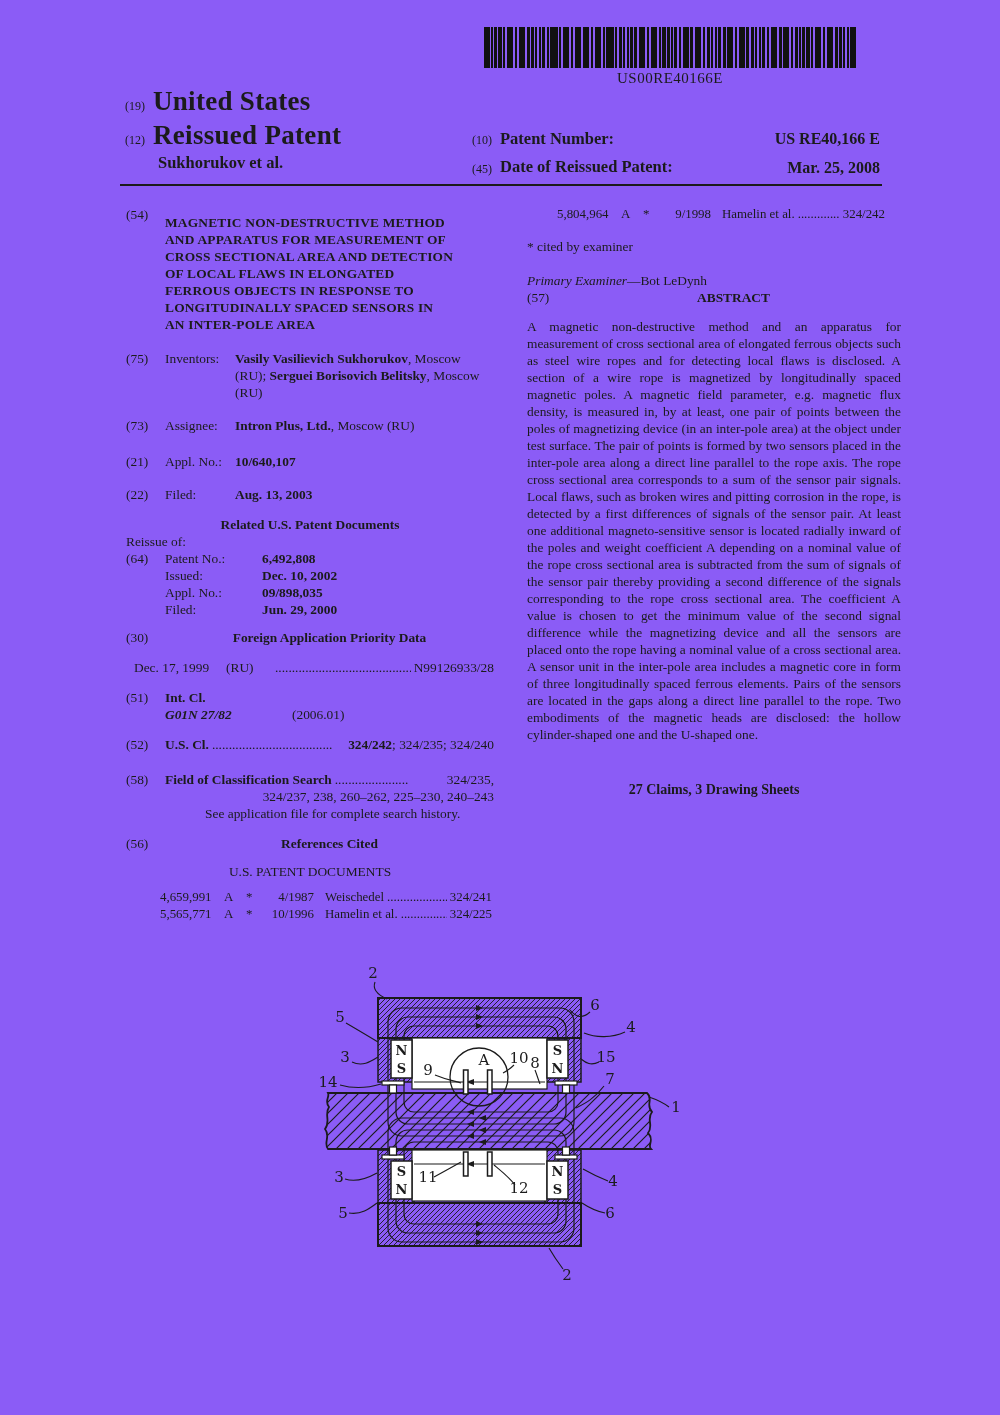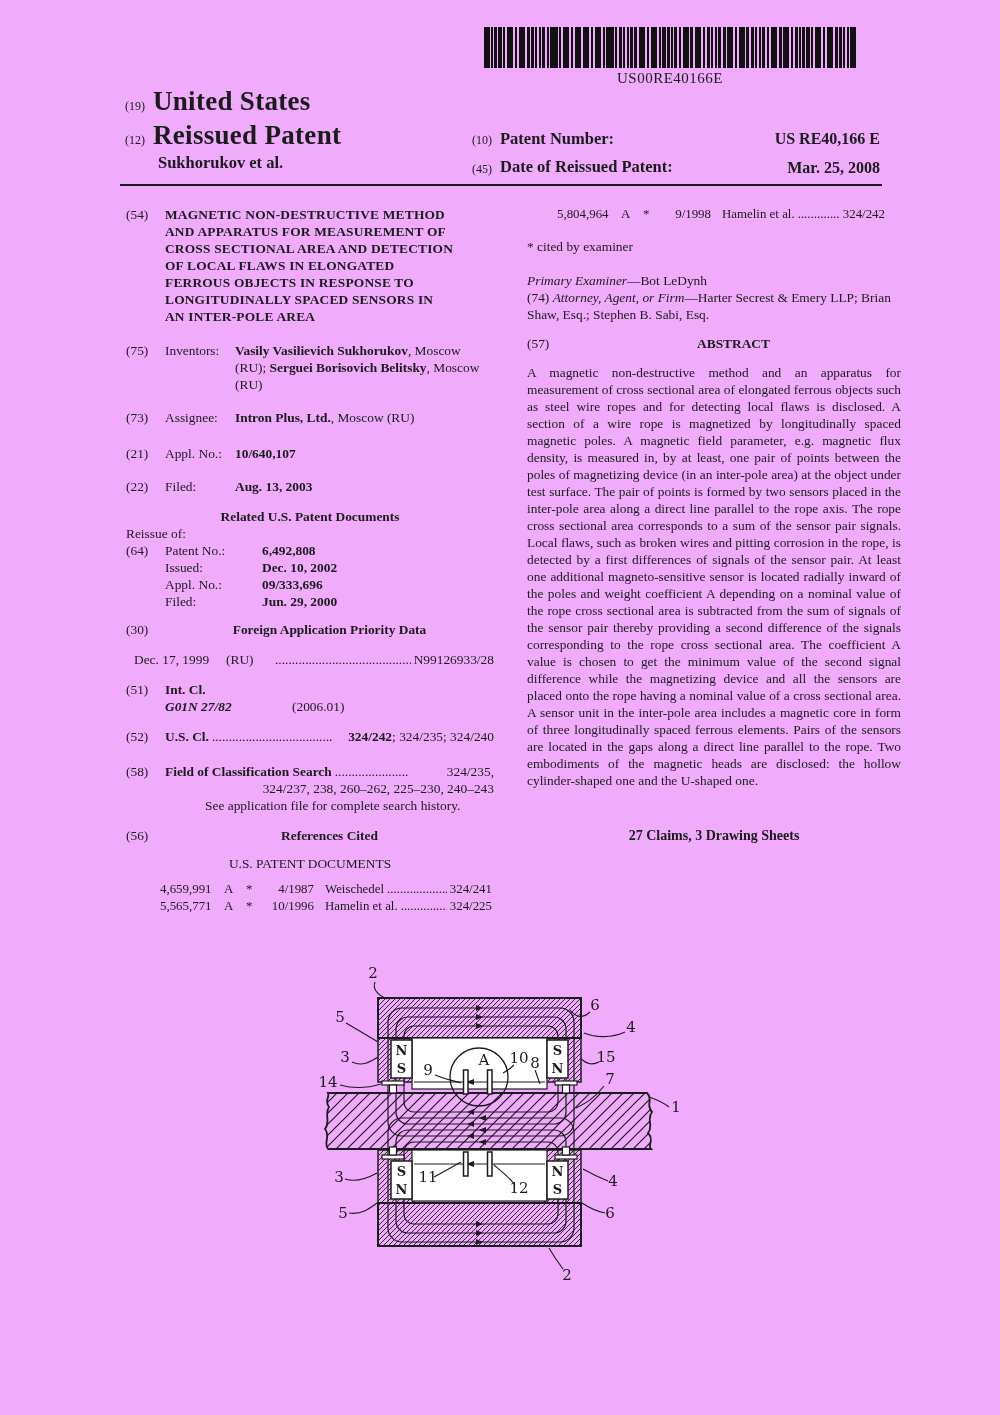--- a/index.html
+++ b/index.html
@@ -1,18 +1,18 @@
 <!DOCTYPE html>
 <html><head>
 <meta charset="utf-8">
 <style>
   html,body { margin:0; padding:0; background:#e8e8e8; }
   #page {
     position:relative; width:1000px; height:1415px; margin:0 auto;
-    background:#f0abfc; color:#1b1b1b;
+    background:#8b5cf6; color:#1b1b1b;
     font-family:"Liberation Serif","DejaVu Serif",serif;
     overflow:hidden;
   }
   
   .barcode-wrap { position:absolute; left:484px; top:27px; width:372px; }
   .barcode-bars {
     height:41px; border-left:3px solid #111; border-right:3px solid #111;
     background-image:
       repeating-linear-gradient(90deg,#111 0 2px,transparent 2px 4px),
       repeating-linear-gradient(90deg,#111 0 1px,transparent 1px 7px),
@@ -35,21 +35,21 @@
   
   .col { position:absolute; top:206px; font-size:13.4px; line-height:17px; }
   #col-left { left:126px; width:368px; }
   #col-right { left:527px; width:374px; }
   .item { display:flex; }
   .tagcol { width:39px; flex:none; }
   .content { flex:1; min-width:0; }
   .bold { font-weight:bold; }
   .it { font-style:italic; }
   .chead { text-align:center; font-weight:bold; }
-  .pre { white-space:pre-line; }
+  .pre { white-space:pre-line;margin-top:8px; }
   #f54 .content { font-weight:bold; letter-spacing:.2px; }
   .lblcol { width:70px; flex:none; }
   .dots { flex:1; overflow:hidden; white-space:nowrap; min-width:8px; margin:0 3px; }
   .rrow { display:flex; }
   .r-lbl { width:97px; flex:none; }
   .mb17{margin-bottom:17px}.mb16{margin-bottom:16px}.mb13{margin-bottom:13px}
   .mb12{margin-bottom:12px}.mb11{margin-bottom:11px}.mb9{margin-bottom:9px}.mb19{margin-bottom:19px}
   
   .refrow { display:flex; font-size:12.9px; line-height:16.5px; padding:0 2px 0 34px; }
   .rc-num { width:64px; flex:none; }
@@ -153,21 +153,21 @@
         <span class="bold">6,492,808</span>
       </div>
       <div class="rrow">
         <span class="tagcol"></span>
         <span class="r-lbl">Issued:</span>
         <span class="bold">Dec. 10, 2002</span>
       </div>
       <div class="rrow">
         <span class="tagcol"></span>
         <span class="r-lbl">Appl. No.:</span>
-        <span class="bold">09/333,696</span>
+        <span class="bold">09/898,035</span>
       </div>
       <div class="rrow">
         <span class="tagcol"></span>
         <span class="r-lbl">Filed:</span>
         <span class="bold">Jun. 29, 2000</span>
       </div>
     </div>
 
     <div class="item mb13">
       <span class="tagcol">(30)</span>
@@ -251,21 +251,20 @@
       <span class="rc-date">9/1998</span>
       <span class="rc-name">Hamelin et al.</span>
       <span class="dots">..........................</span>
       <span class="rc-cls">324/242</span>
     </div>
 
     <div class="mb17">* cited by examiner</div>
 
     <div><span class="it">Primary Examiner</span><span>—Bot LeDynh</span></div>
 
-    <div class="mb12"><span>(74) </span><span class="it">Attorney, Agent, or Firm</span><span>—Harter Secrest &amp; Emery LLP; Brian Shaw, Esq.; Stephen B. Sabi, Esq.</span></div>
 
     <div class="item mb12">
       <span class="tagcol">(57)</span>
       <span class="content chead">ABSTRACT</span>
     </div>
 
     <div class="abstract">A magnetic non-destructive method and an apparatus for measurement of cross sectional area of elongated ferrous objects such as steel wire ropes and for detecting local flaws is disclosed. A section of a wire rope is magnetized by longitudinally spaced magnetic poles. A magnetic field parameter, e.g. magnetic flux density, is measured in, by at least, one pair of points between the poles of magnetizing device (in an inter-pole area) at the object under test surface. The pair of points is formed by two sensors placed in the inter-pole area along a direct line parallel to the rope axis. The rope cross sectional area corresponds to a sum of the sensor pair signals. Local flaws, such as broken wires and pitting corrosion in the rope, is detected by a first differences of signals of the sensor pair. At least one additional magneto-sensitive sensor is located radially inward of the poles and weight coefficient A depending on a nominal value of the rope cross sectional area is subtracted from the sum of signals of the sensor pair thereby providing a second difference of the signals corresponding to the rope cross sectional area. The coefficient A value is chosen to get the minimum value of the second signal difference while the magnetizing device and all the sensors are placed onto the rope having a nominal value of a cross sectional area. A sensor unit in the inter-pole area includes a magnetic core in form of three longitudinally spaced ferrous elements. Pairs of the sensors are located in the gaps along a direct line parallel to the rope. Two embodiments of the magnetic heads are disclosed: the hollow cylinder-shaped one and the U-shaped one.</div>
 
     <div class="claims">27 Claims, 3 Drawing Sheets</div>
   </div>

